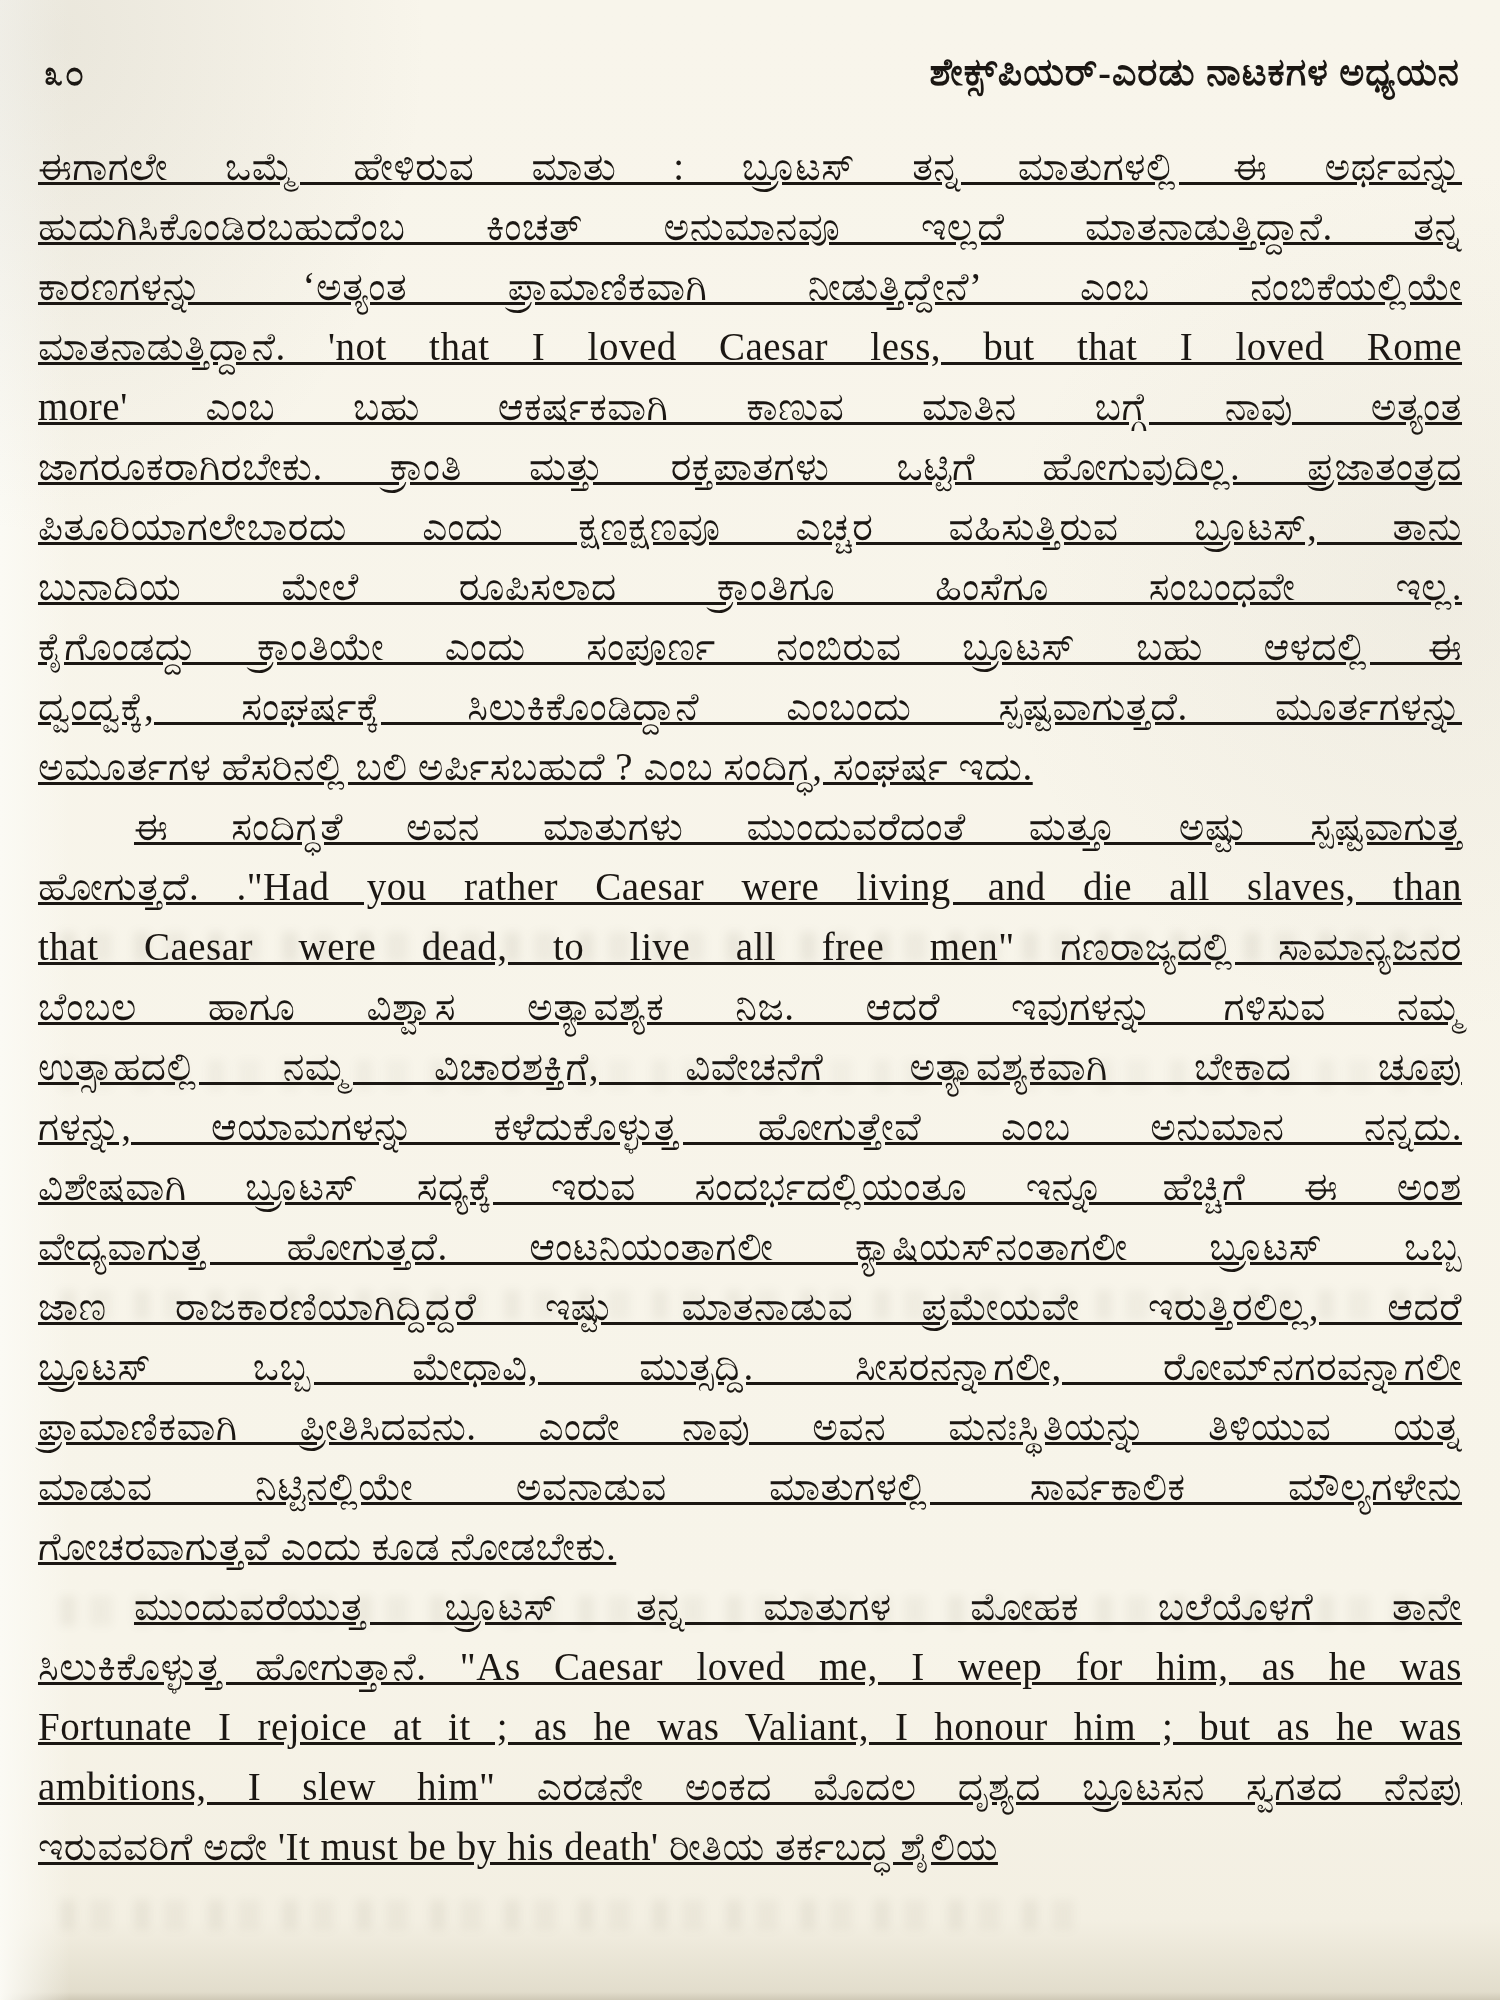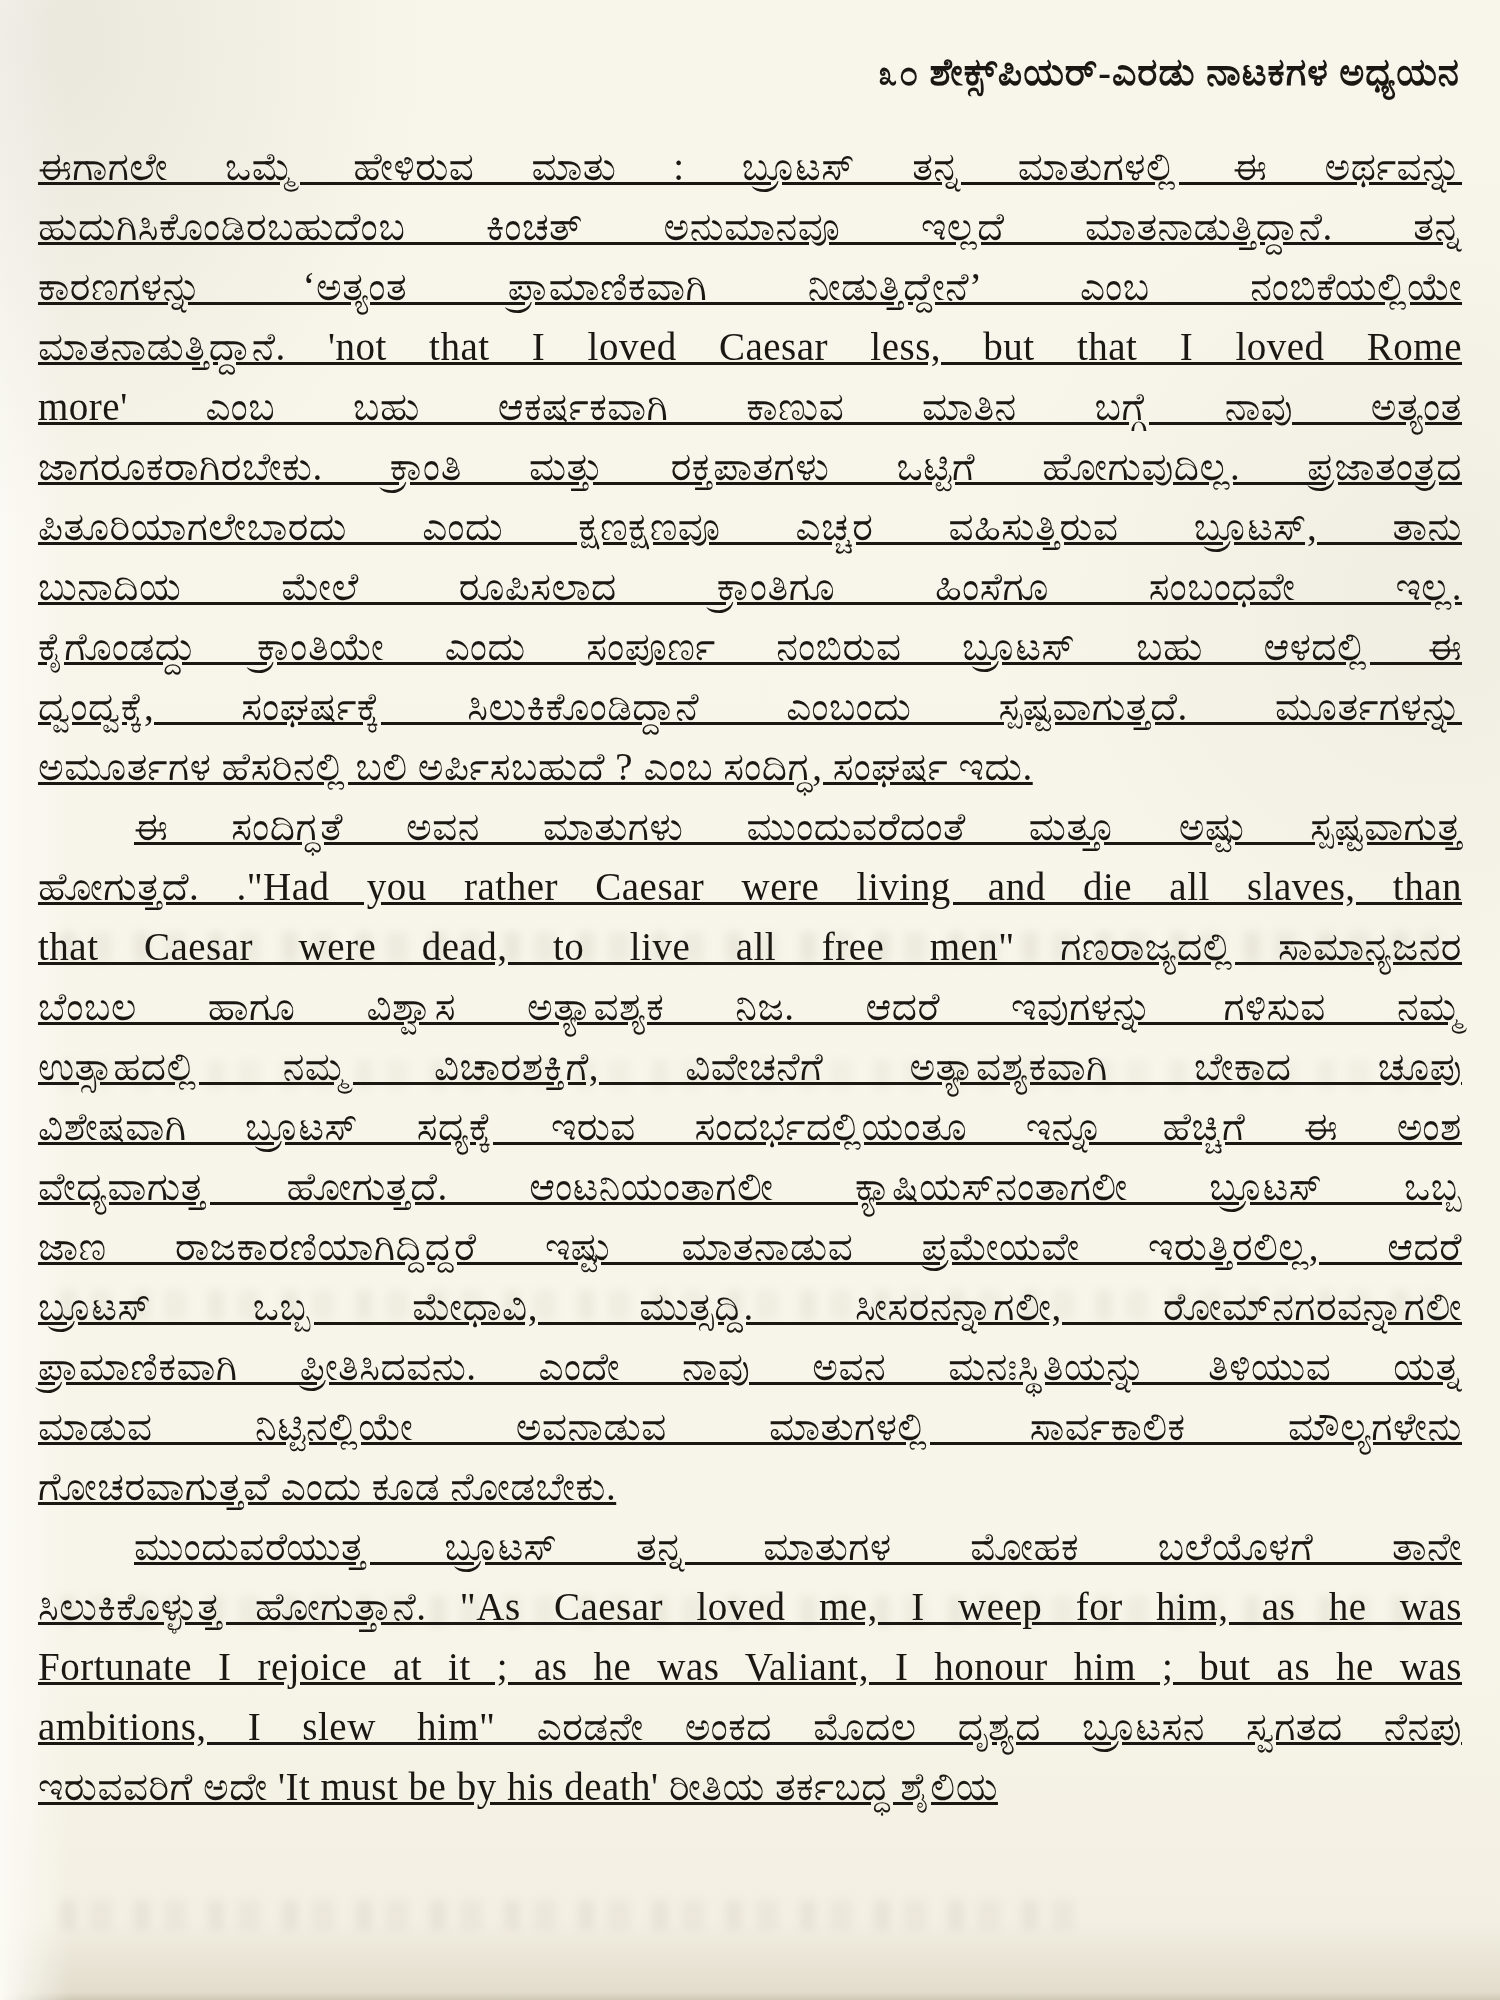--- a/index.html
+++ b/index.html
@@ -31,21 +31,21 @@
     pointer-events: none;
   }
   .b1 { top: 932px; }
   .b2 { top: 1060px; opacity: .22; }
   .b3 { top: 1290px; opacity: .28; }
   .b4 { top: 1596px; opacity: .30; }
   .b5 { top: 1900px; right: 420px; opacity: .30; }
 
   .header {
     position: relative;
-    display: flex; justify-content: flex-end; align-items: baseline;
+    display: flex; justify-content: space-between; align-items: baseline;
     padding: 50px 40px 0 44px;
     z-index: 2;
   }
   .page-number {
     font-size: 34px; font-weight: bold; letter-spacing: 2px;
   }
   .header-title {
     font-size: 38px; font-weight: bold; letter-spacing: 1px; margin-left: 9px;
   }
 
@@ -99,20 +99,21 @@
       <div class="line">ದ್ವಂದ್ವಕ್ಕೆ, ಸಂಘರ್ಷಕ್ಕೆ ಸಿಲುಕಿಕೊಂಡಿದ್ದಾನೆ ಎಂಬಂದು ಸ್ಪಷ್ಟವಾಗುತ್ತದೆ. ಮೂರ್ತಗಳನ್ನು</div>
       <div class="line short">ಅಮೂರ್ತಗಳ ಹೆಸರಿನಲ್ಲಿ ಬಲಿ ಅರ್ಪಿಸಬಹುದೆ ? ಎಂಬ ಸಂದಿಗ್ಧ, ಸಂಘರ್ಷ ಇದು.</div>
     </div>
 
     <div class="para">
       <div class="line indent">ಈ ಸಂದಿಗ್ಧತೆ ಅವನ ಮಾತುಗಳು ಮುಂದುವರೆದಂತೆ ಮತ್ತೂ ಅಷ್ಟು ಸ್ಪಷ್ಟವಾಗುತ್ತ</div>
       <div class="line">ಹೋಗುತ್ತದೆ. ."Had you rather Caesar were living and die all slaves, than</div>
       <div class="line">that Caesar were dead, to live all free men" ಗಣರಾಜ್ಯದಲ್ಲಿ ಸಾಮಾನ್ಯಜನರ</div>
       <div class="line">ಬೆಂಬಲ ಹಾಗೂ ವಿಶ್ವಾಸ ಅತ್ಯಾವಶ್ಯಕ ನಿಜ. ಆದರೆ ಇವುಗಳನ್ನು ಗಳಿಸುವ ನಮ್ಮ</div>
       <div class="line">ಉತ್ಸಾಹದಲ್ಲಿ ನಮ್ಮ ವಿಚಾರಶಕ್ತಿಗೆ, ವಿವೇಚನೆಗೆ ಅತ್ಯಾವಶ್ಯಕವಾಗಿ ಬೇಕಾದ ಚೂಪು</div>
+      <div class="line">ಗಳನ್ನು, ಆಯಾಮಗಳನ್ನು ಕಳೆದುಕೊಳ್ಳುತ್ತ ಹೋಗುತ್ತೇವೆ ಎಂಬ ಅನುಮಾನ ನನ್ನದು.</div>
       <div class="line">ವಿಶೇಷವಾಗಿ ಬ್ರೂಟಸ್ ಸದ್ಯಕ್ಕೆ ಇರುವ ಸಂದರ್ಭದಲ್ಲಿಯಂತೂ ಇನ್ನೂ ಹೆಚ್ಚಿಗೆ ಈ ಅಂಶ</div>
       <div class="line">ವೇದ್ಯವಾಗುತ್ತ ಹೋಗುತ್ತದೆ. ಆಂಟನಿಯಂತಾಗಲೀ ಕ್ಯಾಷಿಯಸ್‌ನಂತಾಗಲೀ ಬ್ರೂಟಸ್ ಒಬ್ಬ</div>
       <div class="line">ಜಾಣ ರಾಜಕಾರಣಿಯಾಗಿದ್ದಿದ್ದರೆ ಇಷ್ಟು ಮಾತನಾಡುವ ಪ್ರಮೇಯವೇ ಇರುತ್ತಿರಲಿಲ್ಲ, ಆದರೆ</div>
       <div class="line">ಬ್ರೂಟಸ್ ಒಬ್ಬ ಮೇಧಾವಿ, ಮುತ್ಸದ್ದಿ. ಸೀಸರನನ್ನಾಗಲೀ, ರೋಮ್‌ನಗರವನ್ನಾಗಲೀ</div>
       <div class="line">ಪ್ರಾಮಾಣಿಕವಾಗಿ ಪ್ರೀತಿಸಿದವನು. ಎಂದೇ ನಾವು ಅವನ ಮನಃಸ್ಥಿತಿಯನ್ನು ತಿಳಿಯುವ ಯತ್ನ</div>
       <div class="line">ಮಾಡುವ ನಿಟ್ಟಿನಲ್ಲಿಯೇ ಅವನಾಡುವ ಮಾತುಗಳಲ್ಲಿ ಸಾರ್ವಕಾಲಿಕ ಮೌಲ್ಯಗಳೇನು</div>
       <div class="line short">ಗೋಚರವಾಗುತ್ತವೆ ಎಂದು ಕೂಡ ನೋಡಬೇಕು.</div>
     </div>
 
     <div class="para">

